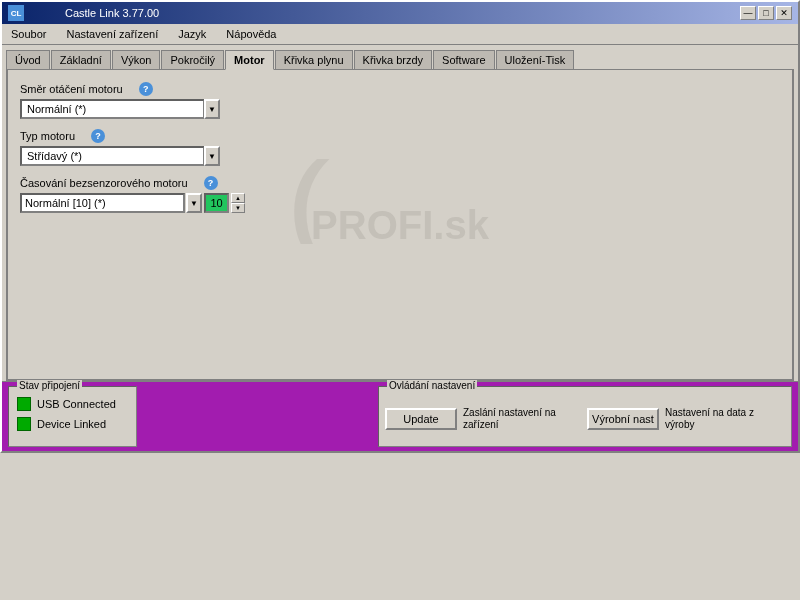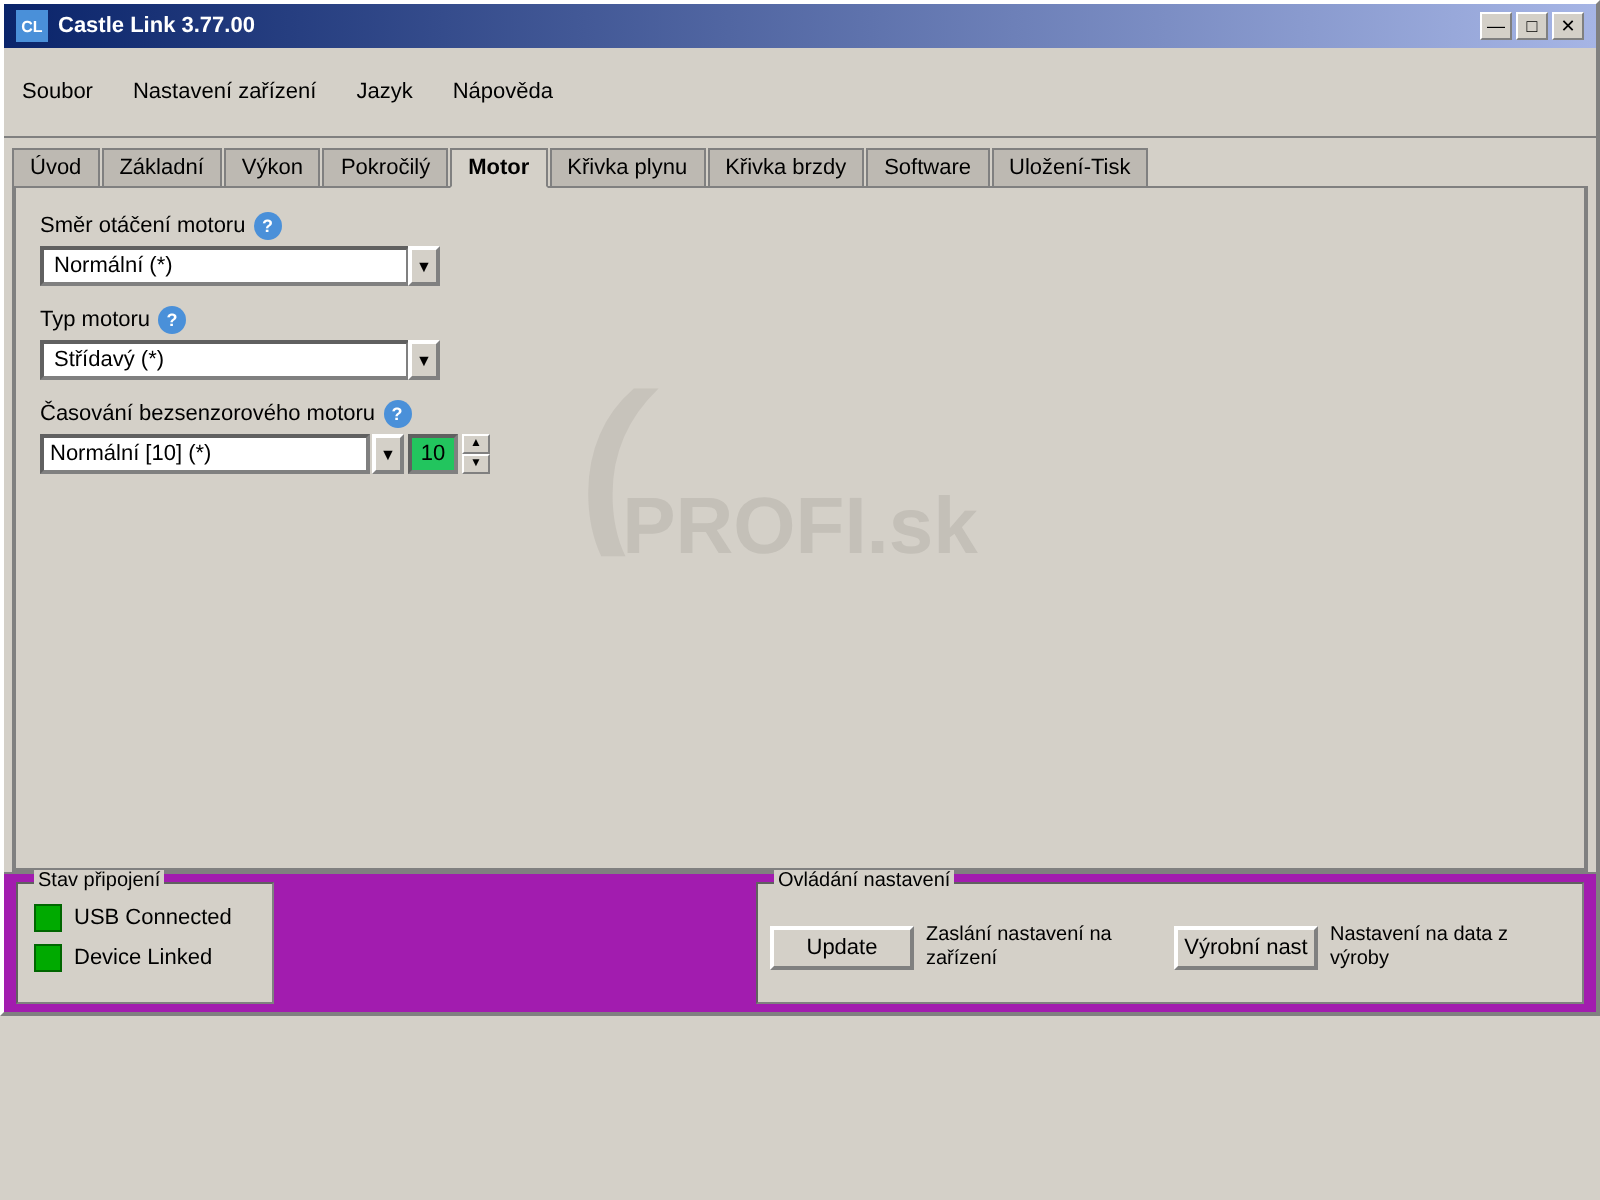--- a/index.html
+++ b/index.html
@@ -6,21 +6,21 @@
     body {
       font-family: 'Tahoma', 'Arial', sans-serif;
       font-size: 11px;
       background: #d4d0c8;
       width: 800px;
       height: 600px;
       overflow: hidden;
     }
     .window {
       width: 800px;
-      height: 508px;
+      height: 453px;
       border: 2px solid #ffffff;
       border-right-color: #808080;
       border-bottom-color: #808080;
       display: flex;
       flex-direction: column;
     }
     .title-bar {
       background: linear-gradient(to right, #0a246a, #a6b5e5);
       color: white;
       padding: 3px 6px;
@@ -41,22 +41,23 @@
       background: #4a90d9;
       display: flex;
       align-items: center;
       justify-content: center;
       font-size: 9px;
       color: white;
       font-weight: bold;
     }
     .title-text {
       font-size: 11px;
-      font-weight: bold;
+      font-weight: normal;
       color: white;
+      margin-left: 36px;
     }
     .title-buttons {
       display: flex;
       gap: 2px;
     }
     .title-btn {
       width: 16px;
       height: 14px;
       background: #d4d0c8;
       border: 1px solid #808080;
@@ -64,21 +65,21 @@
       border-left-color: #ffffff;
       display: flex;
       align-items: center;
       justify-content: center;
       font-size: 9px;
       cursor: pointer;
       color: black;
     }
     .menu-bar {
       background: #d4d0c8;
-      padding: 14px 4px;
+      padding: 2px 4px;
       display: flex;
       gap: 10px;
       flex-shrink: 0;
       border-bottom: 1px solid #808080;
     }
     .menu-item {
       padding: 2px 5px;
       cursor: pointer;
       color: black;
     }
@@ -141,21 +142,21 @@
       font-weight: bold;
       font-style: italic;
       pointer-events: none;
     }
     .form-group {
       margin-bottom: 10px;
     }
     .form-label-row {
       display: flex;
       align-items: center;
-      gap: 4px;
+      gap: 16px;
       margin-bottom: 3px;
     }
     .form-label {
       font-size: 11px;
       color: black;
     }
     .help-icon {
       width: 14px;
       height: 14px;
       border-radius: 50%;

